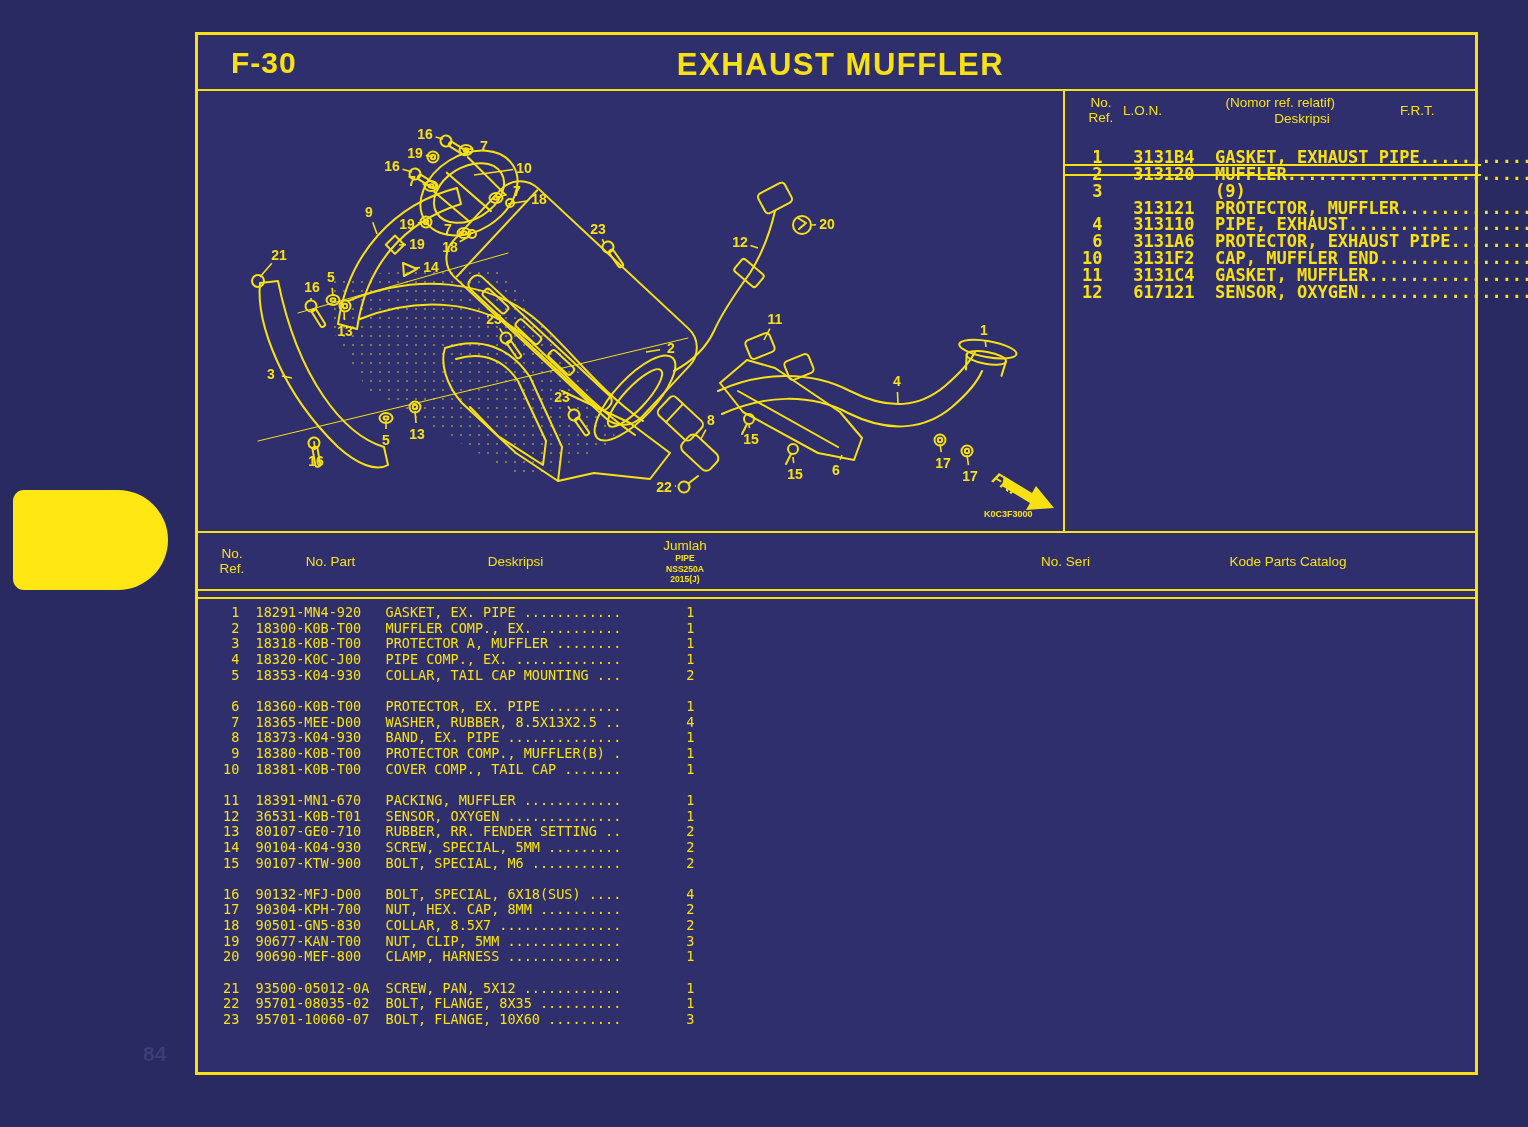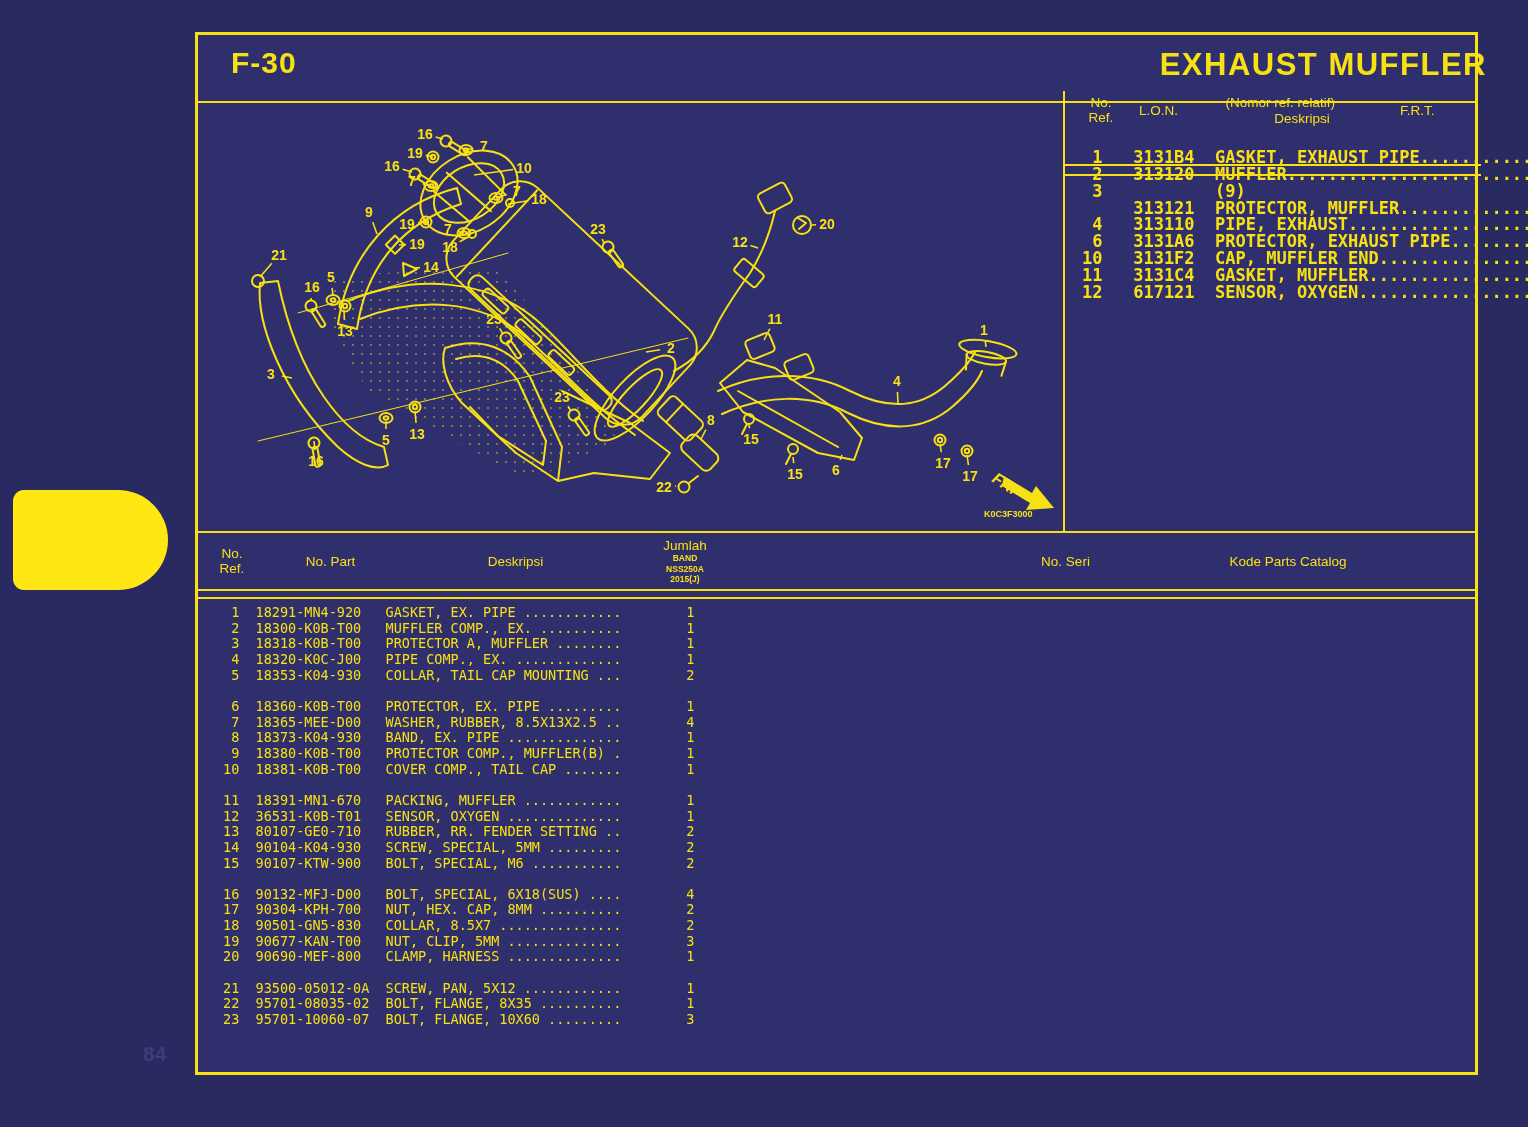--- a/index.html
+++ b/index.html
@@ -9,29 +9,29 @@
   }
   *{margin:0;padding:0;box-sizing:border-box;}
   body{background:var(--bg);font-family:"Liberation Sans",sans-serif;}
   .page{position:relative;width:1528px;height:1127px;background:var(--bg);overflow:hidden;}
 
   .outer-box{
     position:absolute;left:195px;top:32px;width:1283px;height:1043px;
     background:var(--panel);border:3px solid var(--ink);
   }
   .titlebar{
-    position:absolute;left:0;top:0;width:100%;height:68px;
+    position:absolute;left:0;top:0;width:100%;height:56px;
     border-bottom:2px solid var(--ink);
   }
   .page-code{
     position:absolute;left:33px;top:11px;
     font-size:30px;font-weight:bold;color:var(--ink);letter-spacing:1px;
   }
   .page-title{
-    position:absolute;left:12px;top:12px;width:100%;text-align:right;
+    position:absolute;left:4px;top:12px;width:100%;text-align:center;
     font-size:31px;font-weight:bold;color:var(--ink);letter-spacing:1.5px;
   }
 
   
   .ref-table{position:absolute;left:865px;top:56px;width:418px;height:440px;border-left:2px solid var(--ink);}
   .ref-hline{position:absolute;left:0;width:100%;height:2px;background:var(--ink);}
   .rt-label{position:absolute;color:var(--ink);font-size:13.5px;line-height:15px;}
   .ref-rows{
     position:absolute;left:17px;top:58px;
     font-family:"DejaVu Sans Mono","Liberation Mono",monospace;
@@ -300,21 +300,21 @@
         </g>
     </svg>
 
     <div class="ref-table">
       <div class="ref-hline" style="top:73px"></div>
       <div class="ref-hline" style="top:83px"></div>
       <div class="rt-label" style="left:16px;top:4px;width:40px;text-align:center">
         <div>No.</div>
         <div>Ref.</div>
       </div>
-      <div class="rt-label" style="left:58px;top:12px;width:55px;text-align:right">L.O.N.</div>
+      <div class="rt-label" style="left:58px;top:12px;width:55px;text-align:left">L.O.N.</div>
       <div class="rt-label" style="left:110px;top:4px;width:160px;text-align:right">(Nomor ref. relatif)</div>
       <div class="rt-label" style="left:157px;top:20px;width:160px;text-align:center">Deskripsi</div>
       <div class="rt-label" style="left:335px;top:12px;width:75px;text-align:left">F.R.T.</div>
       <pre class="ref-rows"> 1   3131B4  GASKET, EXHAUST PIPE............ 0,4
  2   313120  MUFFLER......................... 0,3
  3           (9)
      313121  PROTECTOR, MUFFLER.............. 0,1
  4   313110  PIPE, EXHAUST................... 0,4
  6   3131A6  PROTECTOR, EXHAUST PIPE......... 0,1
 10   3131F2  CAP, MUFFLER END................ 0,1
@@ -324,21 +324,21 @@
 
     <div class="band">
       <div class="bd-label" style="left:14px;top:13px;width:40px">
         <div>No.</div>
         <div>Ref.</div>
       </div>
       <div class="bd-label" style="left:80px;top:21px;width:105px">No. Part</div>
       <div class="bd-label" style="left:255px;top:21px;width:125px">Deskripsi</div>
       <div class="bd-label" style="left:438px;top:5px;width:98px">
         <div>Jumlah</div>
-        <div class="jumlah-sub">BAND</div>
+        <div class="jumlah-sub">PIPE</div>
         <div class="jumlah-sub">NSS250A</div>
         <div class="jumlah-sub">2015(J)</div>
       </div>
       <div class="bd-label" style="left:815px;top:21px;width:105px">No. Seri</div>
       <div class="bd-label" style="left:1015px;top:21px;width:150px">Kode Parts Catalog</div>
     </div>
     <div class="band-line2"></div>
 
     <pre class="parts-rows"> 1  18291-MN4-920   GASKET, EX. PIPE ............        1
  2  18300-K0B-T00   MUFFLER COMP., EX. ..........        1

